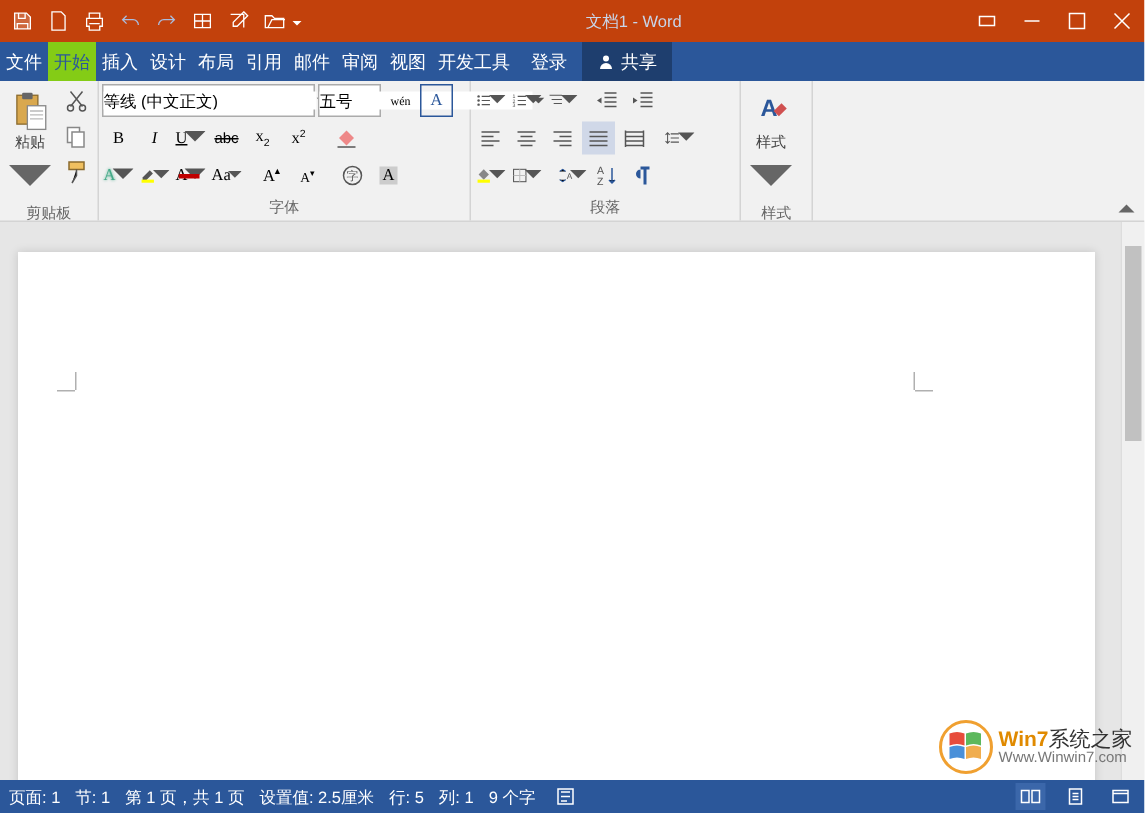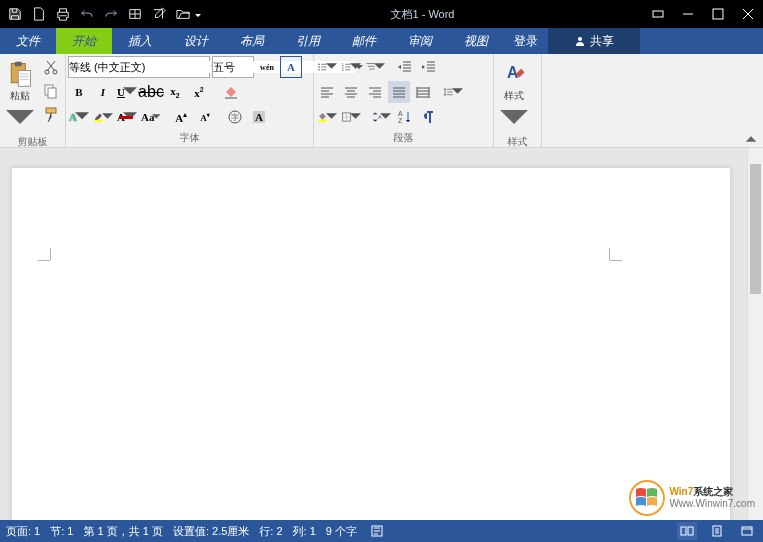--- a/index.html
+++ b/index.html
@@ -1,34 +1,34 @@
 <!DOCTYPE html>
 <html><head>
 <meta charset="utf-8">
 <style>
 * { margin: 0; padding: 0; box-sizing: border-box; font-family: "Microsoft YaHei", "Segoe UI", sans-serif; }
 body { width: 763px; height: 542px; overflow: hidden; background: #fff; position: relative; }
 
 
-.title-bar { height: 28px; background: #000000; display: flex; align-items: center; color: #fff; font-size: 11px; }
+.title-bar { height: 28px; background: #c2410c; display: flex; align-items: center; color: #fff; font-size: 11px; }
 .qat { display: flex; align-items: center; gap: 2px; padding-left: 4px; }
 .qat-btn { width: 22px; height: 22px; display: flex; align-items: center; justify-content: center; cursor: pointer; }
 .qat-btn svg { width: 14px; height: 14px; }
 .title-text { flex: 1; text-align: center; color: #c8d5ea; }
 .win-controls { display: flex; }
 .win-btn { width: 30px; height: 28px; display: flex; align-items: center; justify-content: center; cursor: pointer; }
 .win-btn svg { width: 12px; height: 12px; }
 
 
 .tabs { height: 26px; background: #2b579a; display: flex; align-items: stretch; font-size: 12px; color: #fff; }
-.tab { padding: 0 16px; display: flex; align-items: center; cursor: pointer; white-space: nowrap; font-style: italic; }
+.tab { padding: 0 4px; display: flex; align-items: center; cursor: pointer; white-space: nowrap; }
 .tab.active { background: #84cc16; color: #2b579a; }
 .tell-me { display: flex; align-items: center; padding: 0 8px; color: #c8d5ea; font-size: 11px; gap: 4px; }
 .login-btn { padding: 0 10px; display: flex; align-items: center; cursor: pointer; }
-.share-btn { padding: 0 26px; display: flex; align-items: center; cursor: pointer; background: #1e3e6e; gap: 4px; }
+.share-btn { padding: 0 10px; display: flex; align-items: center; cursor: pointer; background: #1e3e6e; gap: 4px; }
 
 
 .ribbon { height: 94px; background: #f1f1f1; border-bottom: 1px solid #d4d4d4; display: flex; position: relative; }
 .rgroup { border-right: 1px solid #d4d4d4; display: flex; flex-direction: column; padding: 2px 2px 0 2px; }
 .rgroup-body { flex: 1; display: flex; align-items: flex-start; gap: 2px; }
 .rgroup-label { height: 16px; font-size: 10px; color: #666; text-align: center; position: relative; }
 .big-btn { width: 36px; display: flex; flex-direction: column; align-items: center; justify-content: center; gap: 2px; cursor: pointer; padding: 4px 2px; }
 .big-btn svg { width: 28px; height: 28px; }
 .big-label { font-size: 10px; color: #444; text-align: center; line-height: 1.1; }
 .col { display: flex; flex-direction: column; gap: 2px; }
@@ -56,26 +56,26 @@
 .status-item { cursor: pointer; white-space: nowrap; }
 .status-spacer { flex: 1; }
 .view-btn { width: 20px; height: 18px; display: flex; align-items: center; justify-content: center; cursor: pointer; }
 .view-btn.active { background: #3b67aa; }
 .view-btn svg { width: 14px; height: 14px; }
 
 
 .watermark { position: absolute; right: 8px; bottom: 26px; display: flex; align-items: center; gap: 4px; font-size: 12px; }
 .wm-logo { width: 36px; height: 36px; }
 .wm-text { display: flex; flex-direction: column; line-height: 1.2; }
-.wm1 { color: #333; font-weight: bold; font-size: 10px; }
+.wm1 { color: #333; font-weight: normal; font-size: 14px; }
 .wm1 b { color: #e08a00; }
 .wm2 { color: #777; font-size: 10px; }
 
 .dd { width: 8px; margin-left: -2px; }
-.txt { font-size: 11px; font-weight: bold; font-family: "Times New Roman", serif; }
+.txt { font-size: 11px; font-weight: normal; font-family: "Times New Roman", serif; }
 </style>
 </head>
 <body>
 
 <div class="title-bar">
   <div class="qat">
     <div class="qat-btn">
         <svg viewBox="0 0 16 16">
           <path fill="#fff" d="M2 2h9l3 3v9H2z" opacity=".2"></path>
           <path fill="none" stroke="#fff" d="M2 2h9l3 3v9H2z M5 2v4h5V2 M4 14v-4h8v4"></path>
@@ -150,20 +150,21 @@
 <div class="tabs">
   <div class="tab">文件</div>
   <div class="tab active">开始</div>
   <div class="tab">插入</div>
   <div class="tab">设计</div>
   <div class="tab">布局</div>
   <div class="tab">引用</div>
   <div class="tab">邮件</div>
   <div class="tab">审阅</div>
   <div class="tab">视图</div>
+  <div class="tab">开发工具</div>
   <div class="login-btn">登录</div>
   <div class="share-btn">
     <svg width="12" height="12" viewBox="0 0 12 12">
         <circle cx="6" cy="4" r="2" fill="#fff"></circle>
         <path fill="#fff" d="M2 11a4 4 0 018 0z"></path>
       </svg>
     <span>共享</span>
   </div>
 </div>
 
@@ -242,21 +243,21 @@
           <div class="small-btn">
               <span class="txt" style="font-style:italic">I</span>
             </div>
           <div class="small-btn">
               <span class="txt" style="text-decoration:underline">U</span>
               <svg class="dd" width="6" height="4" viewBox="0 0 6 4">
                 <path fill="#555" d="M0 0l3 3 3-3z"></path>
               </svg>
             </div>
           <div class="small-btn">
-              <span style="font-size:16px;text-decoration:line-through">abc</span>
+              <span style="font-size:10px;text-decoration:line-through">abc</span>
             </div>
           <div class="small-btn">
               <span class="txt">x<sub style="font-size:7px">2</sub></span>
             </div>
           <div class="small-btn">
               <span class="txt">x<sup style="font-size:7px">2</sup></span>
             </div>
           <div style="width:6px"></div>
           <div class="small-btn">
               <svg viewBox="0 0 16 16">
@@ -484,21 +485,21 @@
   <div class="vscroll">
     <div class="vscroll-thumb"></div>
   </div>
 </div>
 
 <div class="status-bar">
   <div class="status-item">页面: 1</div>
   <div class="status-item">节: 1</div>
   <div class="status-item">第 1 页，共 1 页</div>
   <div class="status-item">设置值: 2.5厘米</div>
-  <div class="status-item">行: 2</div>
+  <div class="status-item">行: 5</div>
   <div class="status-item">列: 1</div>
   <div class="status-item">9 个字</div>
   <div class="view-btn">
       <svg viewBox="0 0 14 14">
         <rect x="2" y="2" width="10" height="10" fill="none" stroke="#fff"></rect>
         <path stroke="#fff" d="M4 4h6M4 7h6M4 10h4"></path>
       </svg>
     </div>
   <div class="status-spacer"></div>
   <div class="view-btn active">

